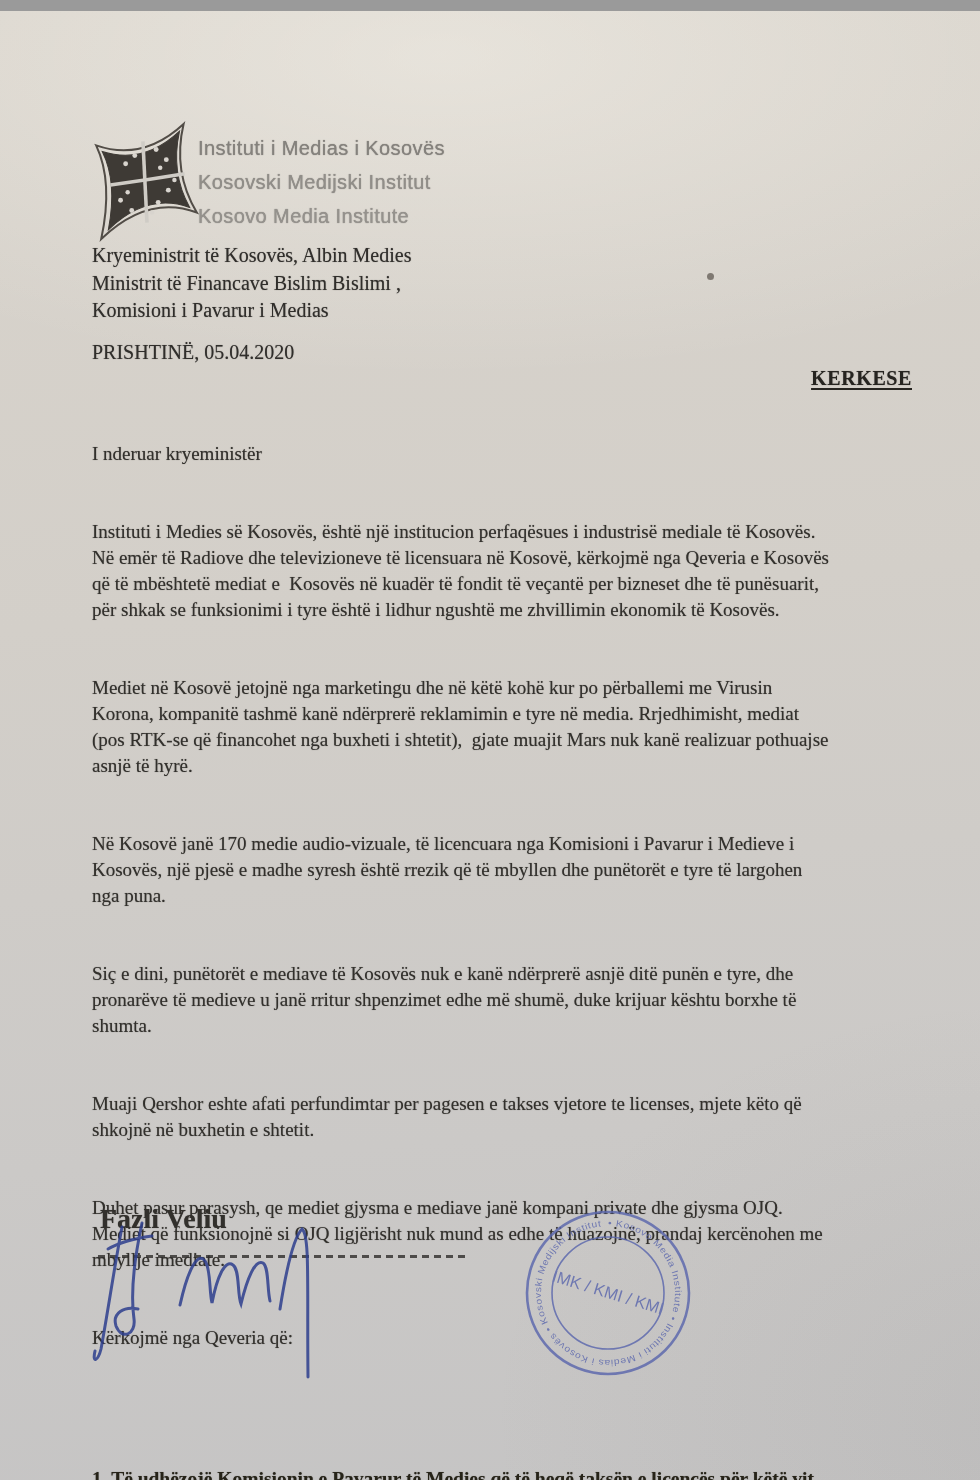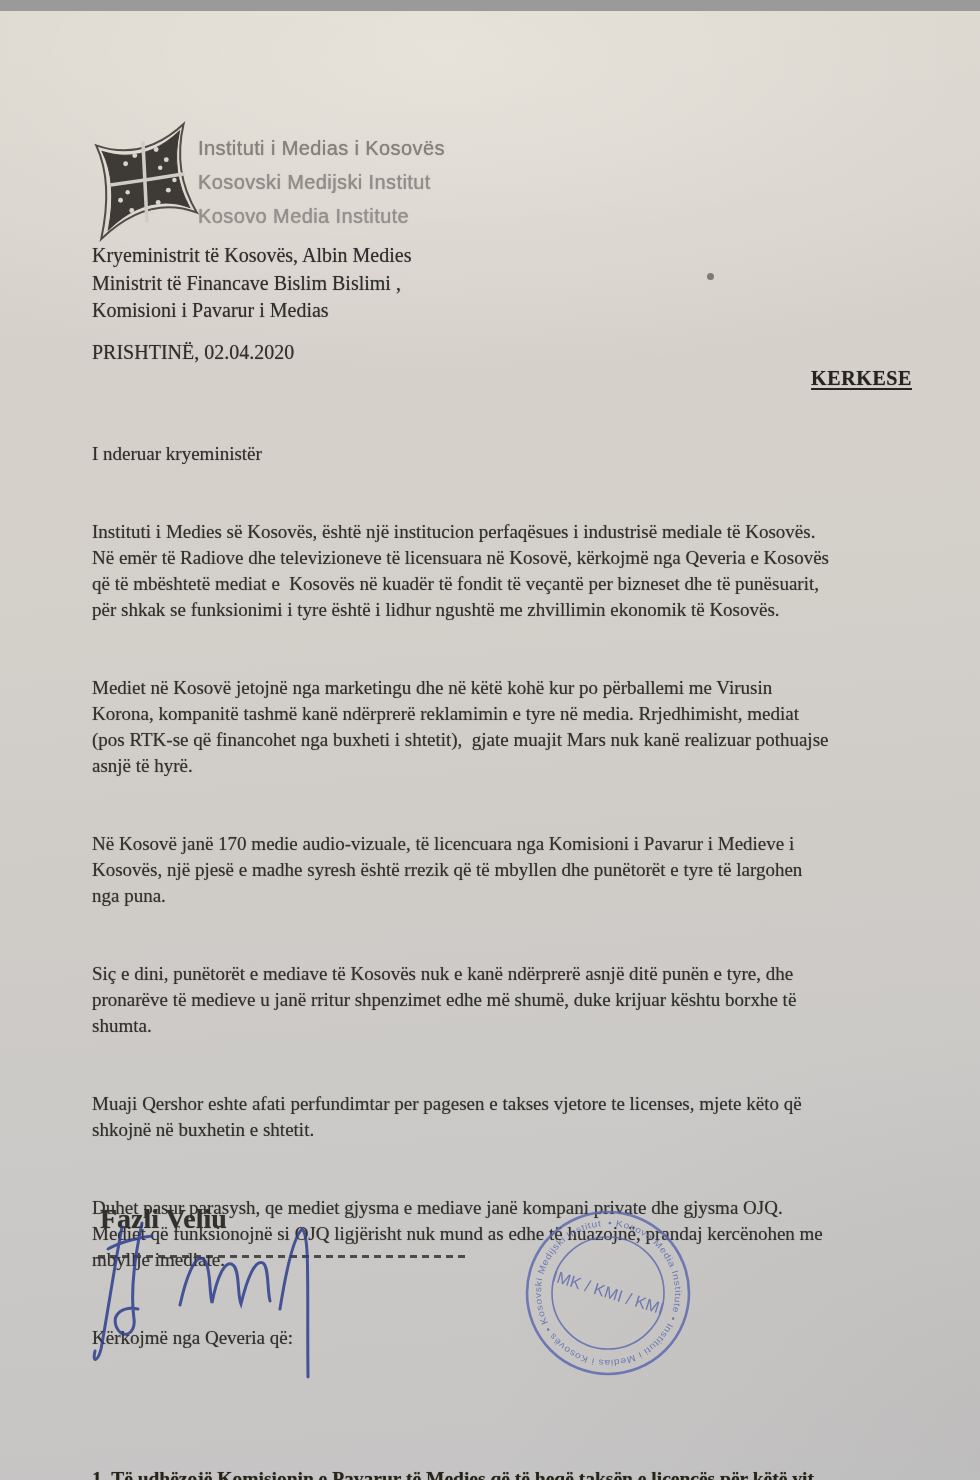--- a/index.html
+++ b/index.html
@@ -74,21 +74,21 @@
   </div>
 
   <div class="recipients soft">
     <div>Kryeministrit të Kosovës, Albin Medies</div>
     <div>Ministrit të Financave Bislim Bislimi ,</div>
     <div>Komisioni i Pavarur i Medias</div>
   </div>
 
   <div class="fleck"></div>
 
-  <div class="dateline soft">PRISHTINË, 02.04.2020</div>
+  <div class="dateline soft">PRISHTINË, 05.04.2020</div>
   <div class="subject soft">KERKESE</div>
 
   <div class="body">
     <p class="soft">I nderuar kryeministër</p>
     <p class="soft">Instituti i Medies së Kosovës, është një institucion perfaqësues i industrisë mediale të Kosovës.
 Në emër të Radiove dhe televizioneve të licensuara në Kosovë, kërkojmë nga Qeveria e Kosovës
 që të mbështetë mediat e  Kosovës në kuadër të fondit të veçantë per bizneset dhe të punësuarit,
 për shkak se funksionimi i tyre është i lidhur ngushtë me zhvillimin ekonomik të Kosovës.</p>
     <p class="soft">Mediet në Kosovë jetojnë nga marketingu dhe në këtë kohë kur po përballemi me Virusin
 Korona, kompanitë tashmë kanë ndërprerë reklamimin e tyre në media. Rrjedhimisht, mediat

